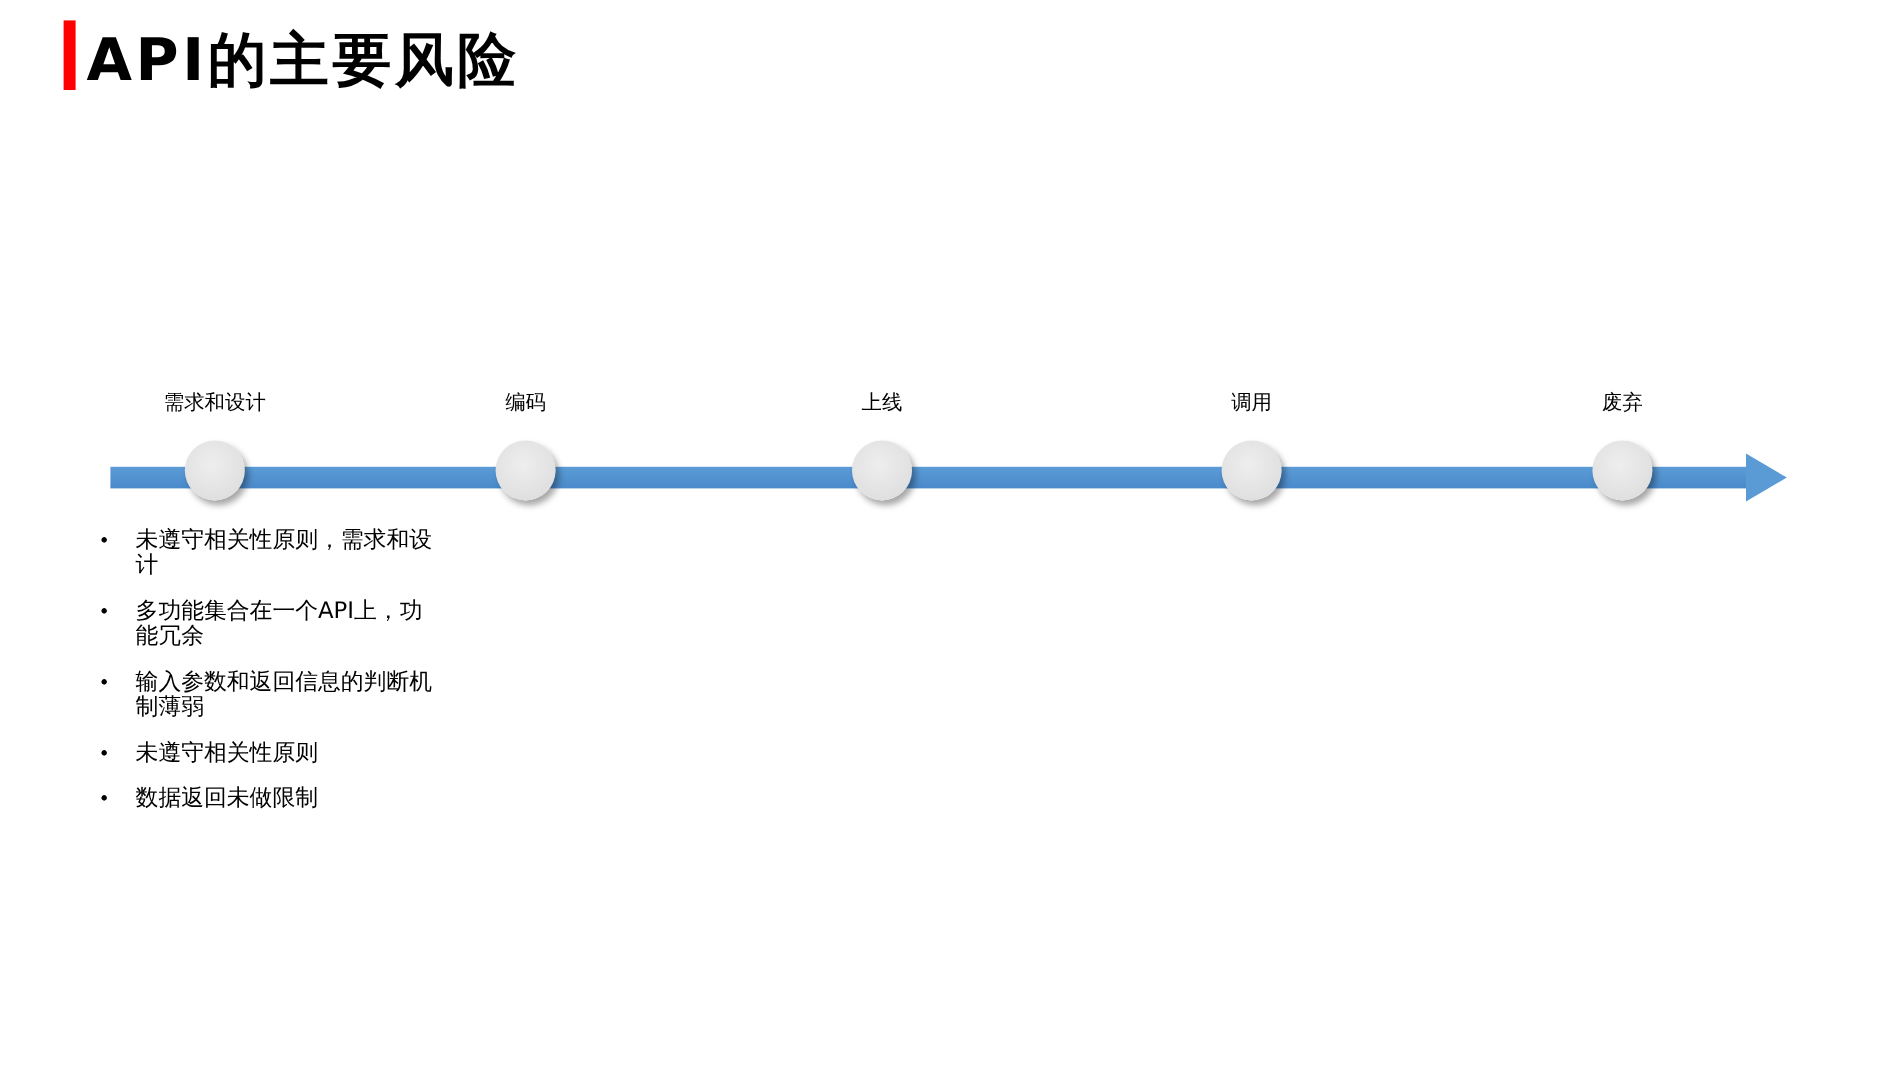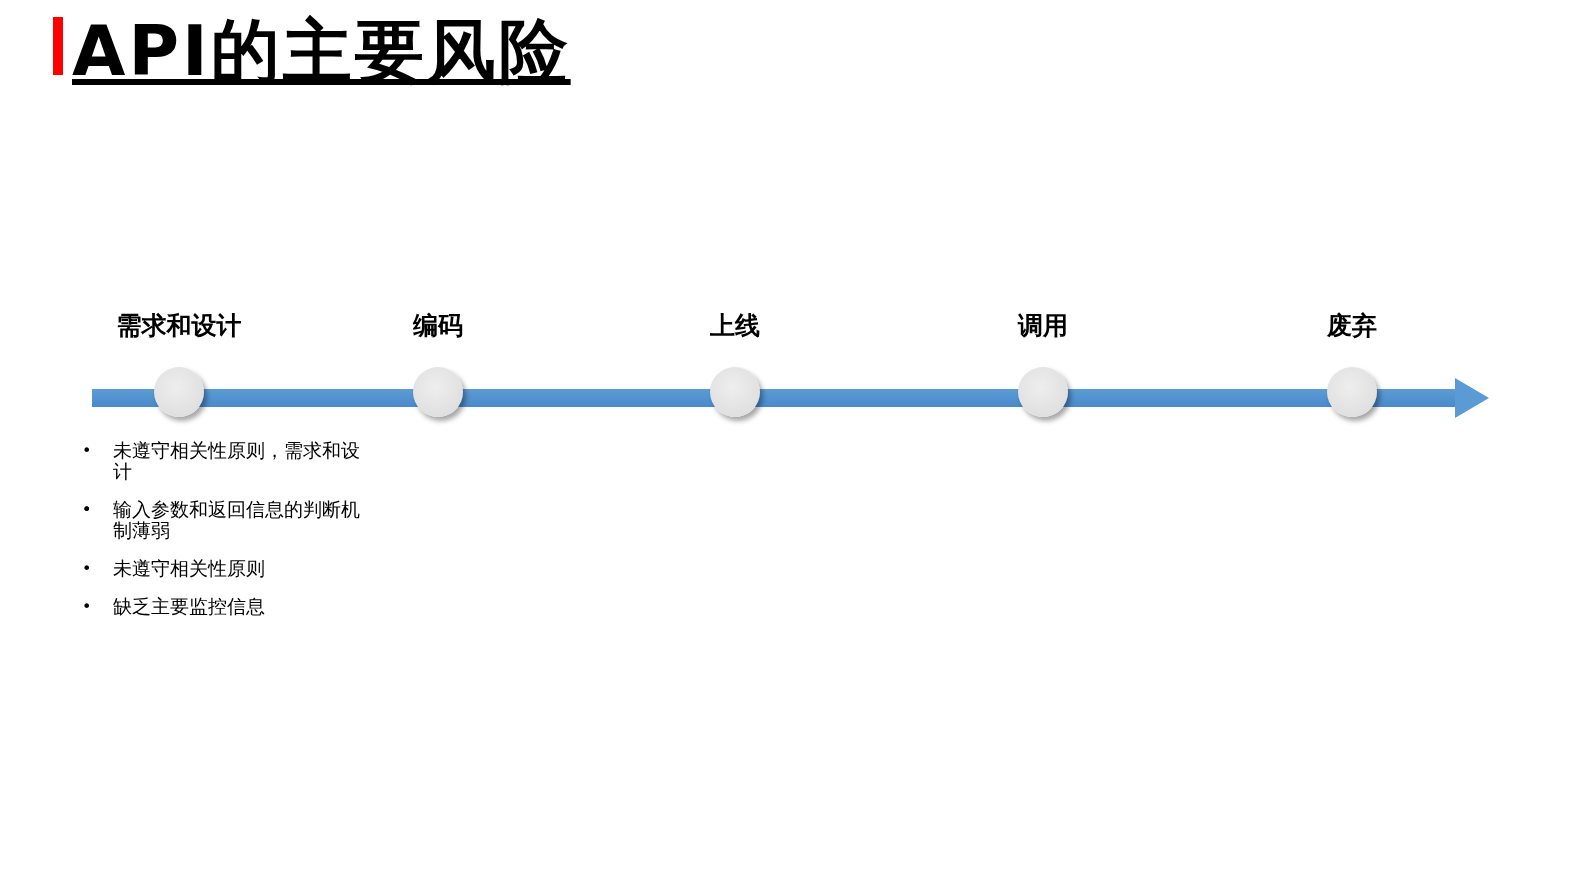--- a/index.html
+++ b/index.html
@@ -2,35 +2,35 @@
 <html><head>
   <meta charset="utf-8">
   <style>
     html, body { margin: 0; padding: 0; }
     body {
       width: 1587px; height: 893px; background: #ffffff; position: relative; overflow: hidden;
       font-family: "DejaVu Sans", "Liberation Sans", sans-serif; color: #000;
     }
     .title-accent { position: absolute; left: 53px; top: 17px; width: 10px; height: 58px; background: #ff0000; }
     .title {
-      position: absolute; left: 72px; top: 6px; font-size: 69px; font-weight: bold; line-height: 90px;
-      letter-spacing: 3px; white-space: nowrap; text-decoration: underline;
+      position: absolute; left: 72px; top: 6px; font-size: 49px; font-weight: bold; line-height: 90px;
+      letter-spacing: 3px; white-space: nowrap;
     }
     .timeline-bar {
       position: absolute; left: 92px; top: 389px; width: 1366px; height: 18px;
       background: linear-gradient(#5b9bd5, #4a8acb);
     }
     .timeline-arrow {
       position: absolute; left: 1455px; top: 378px; width: 0; height: 0;
       border-top: 20px solid transparent; border-bottom: 20px solid transparent; border-left: 34px solid #5b9bd5;
     }
     .stage { position: absolute; top: 0; width: 0; }
     .stage-label {
-      position: absolute; top: 310px; transform: translateX(-50%); white-space: nowrap;
-      font-size: 25px; font-weight: bold; line-height: 32px;
+      position: absolute; top: 320px; transform: translateX(-50%); white-space: nowrap;
+      font-size: 17px; font-weight: normal; line-height: 32px;
     }
     .stage-node {
       position: absolute; top: 367px; left: -25px; width: 50px; height: 50px; border-radius: 50%;
       background: radial-gradient(circle at 45% 40%, #eeeeee, #e0e0e0 70%, #d8d8d8);
       box-shadow: 3px 4px 5px rgba(0,0,0,0.35);
     }
     .risk-list { position: absolute; left: 80px; top: 440px; width: 280px; margin: 0; padding: 0; list-style: none; }
     .risk-item { position: relative; padding-left: 33px; font-size: 19px; line-height: 21px; margin-bottom: 17px; }
     .risk-item .bullet { position: absolute; left: 2px; top: 0; font-size: 16px; }
   </style>
@@ -66,26 +66,27 @@
   </div>
 </div>
 
 <ul class="risk-list">
   <li class="risk-item">
     <span class="bullet">•</span>
     <span>未遵守相关性原则，需求和设计</span>
   </li>
   <li class="risk-item">
     <span class="bullet">•</span>
+    <span>多功能集合在一个API上，功能冗余</span>
   </li>
   <li class="risk-item">
     <span class="bullet">•</span>
     <span>输入参数和返回信息的判断机制薄弱</span>
   </li>
   <li class="risk-item">
     <span class="bullet">•</span>
     <span>未遵守相关性原则</span>
   </li>
   <li class="risk-item">
     <span class="bullet">•</span>
-    <span>缺乏主要监控信息</span>
+    <span>数据返回未做限制</span>
   </li>
 </ul>
 
 </body></html>

